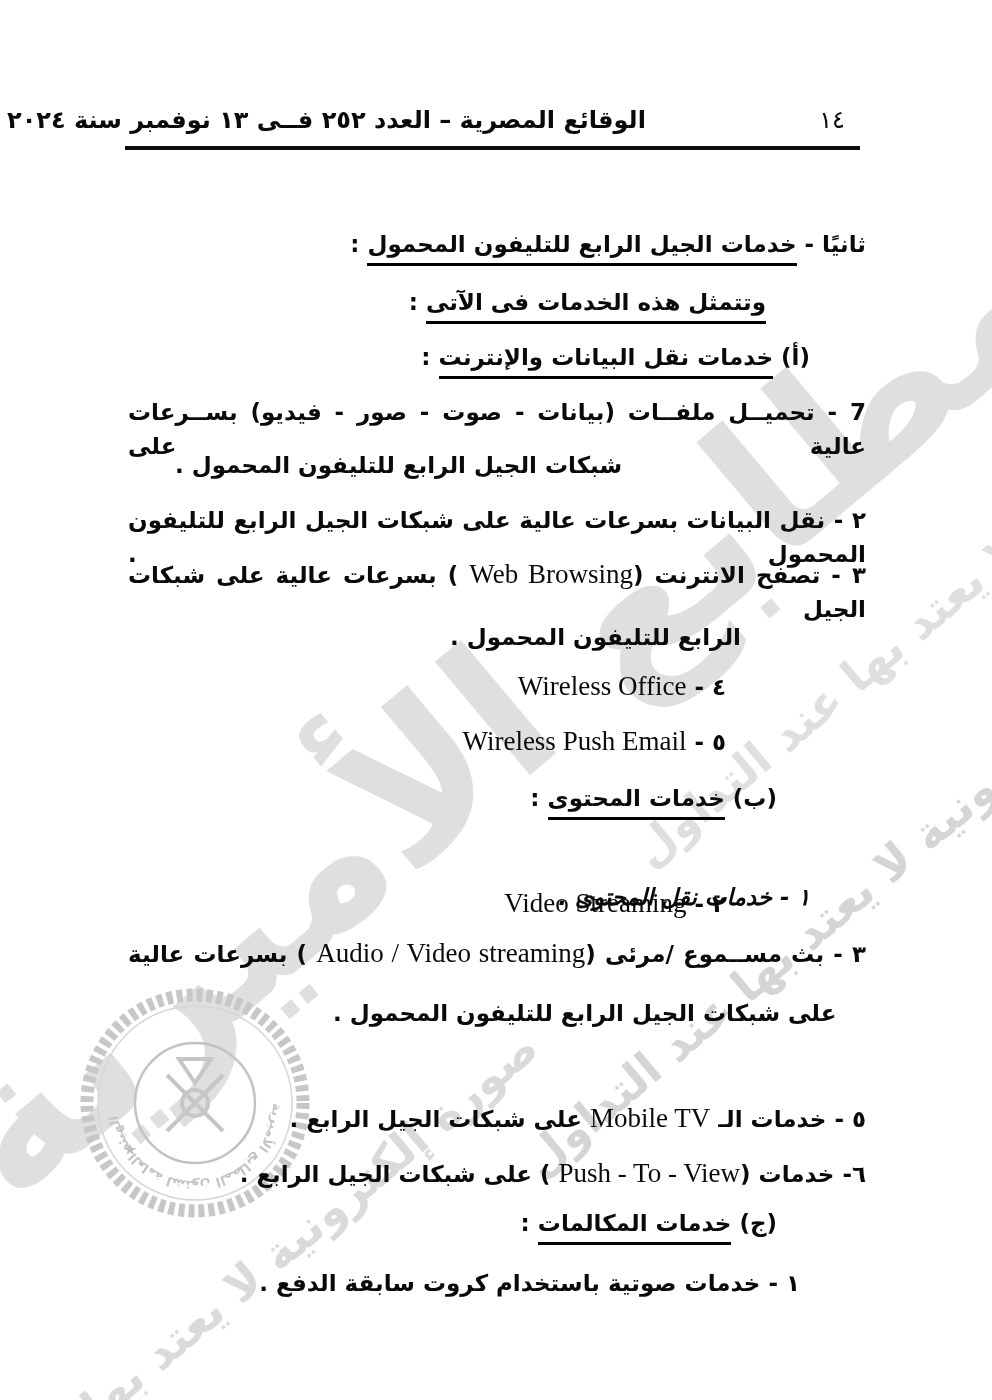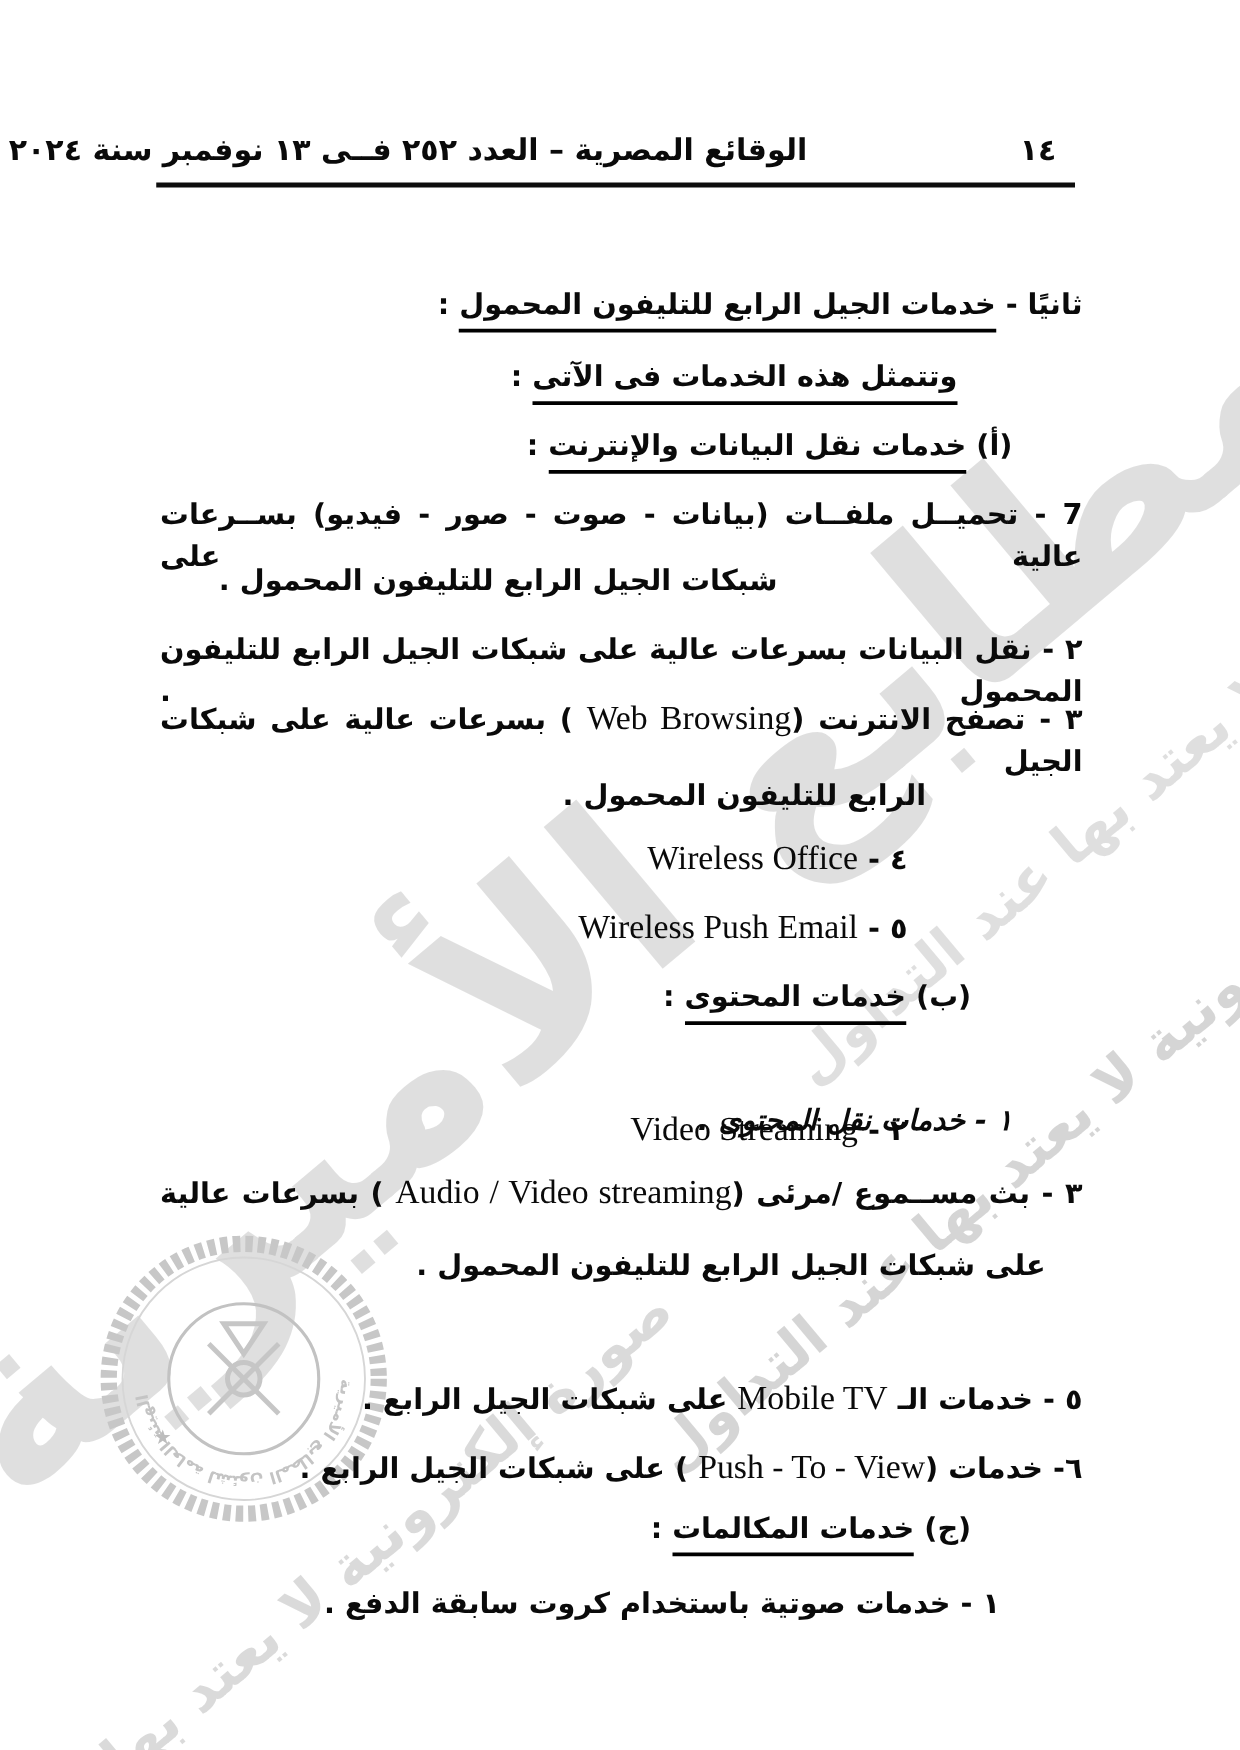--- a/index.html
+++ b/index.html
@@ -23,21 +23,21 @@
   .wm-n1{left:530px;top:1140px;opacity:0.16;}
   .wm-n2{left:-120px;top:1560px;opacity:0.14;}
   .wm-n3{left:640px;top:830px;opacity:0.12;}
   .seal{position:absolute;left:75px;top:983px;}
   
   .content{position:absolute;inset:0;z-index:1;}
   .hdr-title{
     position:absolute;top:106px;left:7px;right:0;text-align:left;direction:rtl;
     font-size:24px;font-weight:700;
   }
-  .hdr-num{position:absolute;top:106px;right:147px;font-size:24px;font-weight:700;direction:rtl;text-align:right;}
+  .hdr-num{position:absolute;top:106px;right:147px;font-size:24px;font-weight:400;direction:rtl;text-align:right;}
   .hdr-rule{position:absolute;top:146px;left:125px;right:132px;height:4px;background:#0d0d0d;}
   .line{
     position:absolute;left:128px;right:126px;direction:rtl;
     font-size:23px;font-weight:700;line-height:34px;text-align:right;margin-top:44px;
   }
   .en{font-family:"Liberation Serif","DejaVu Serif",serif;font-weight:400;font-size:27px;}
   .u{border-bottom:3px solid #000;padding-bottom:6px;}
   .jf{text-align:justify;text-align-last:justify;}
   .al{text-align:left;}
   

